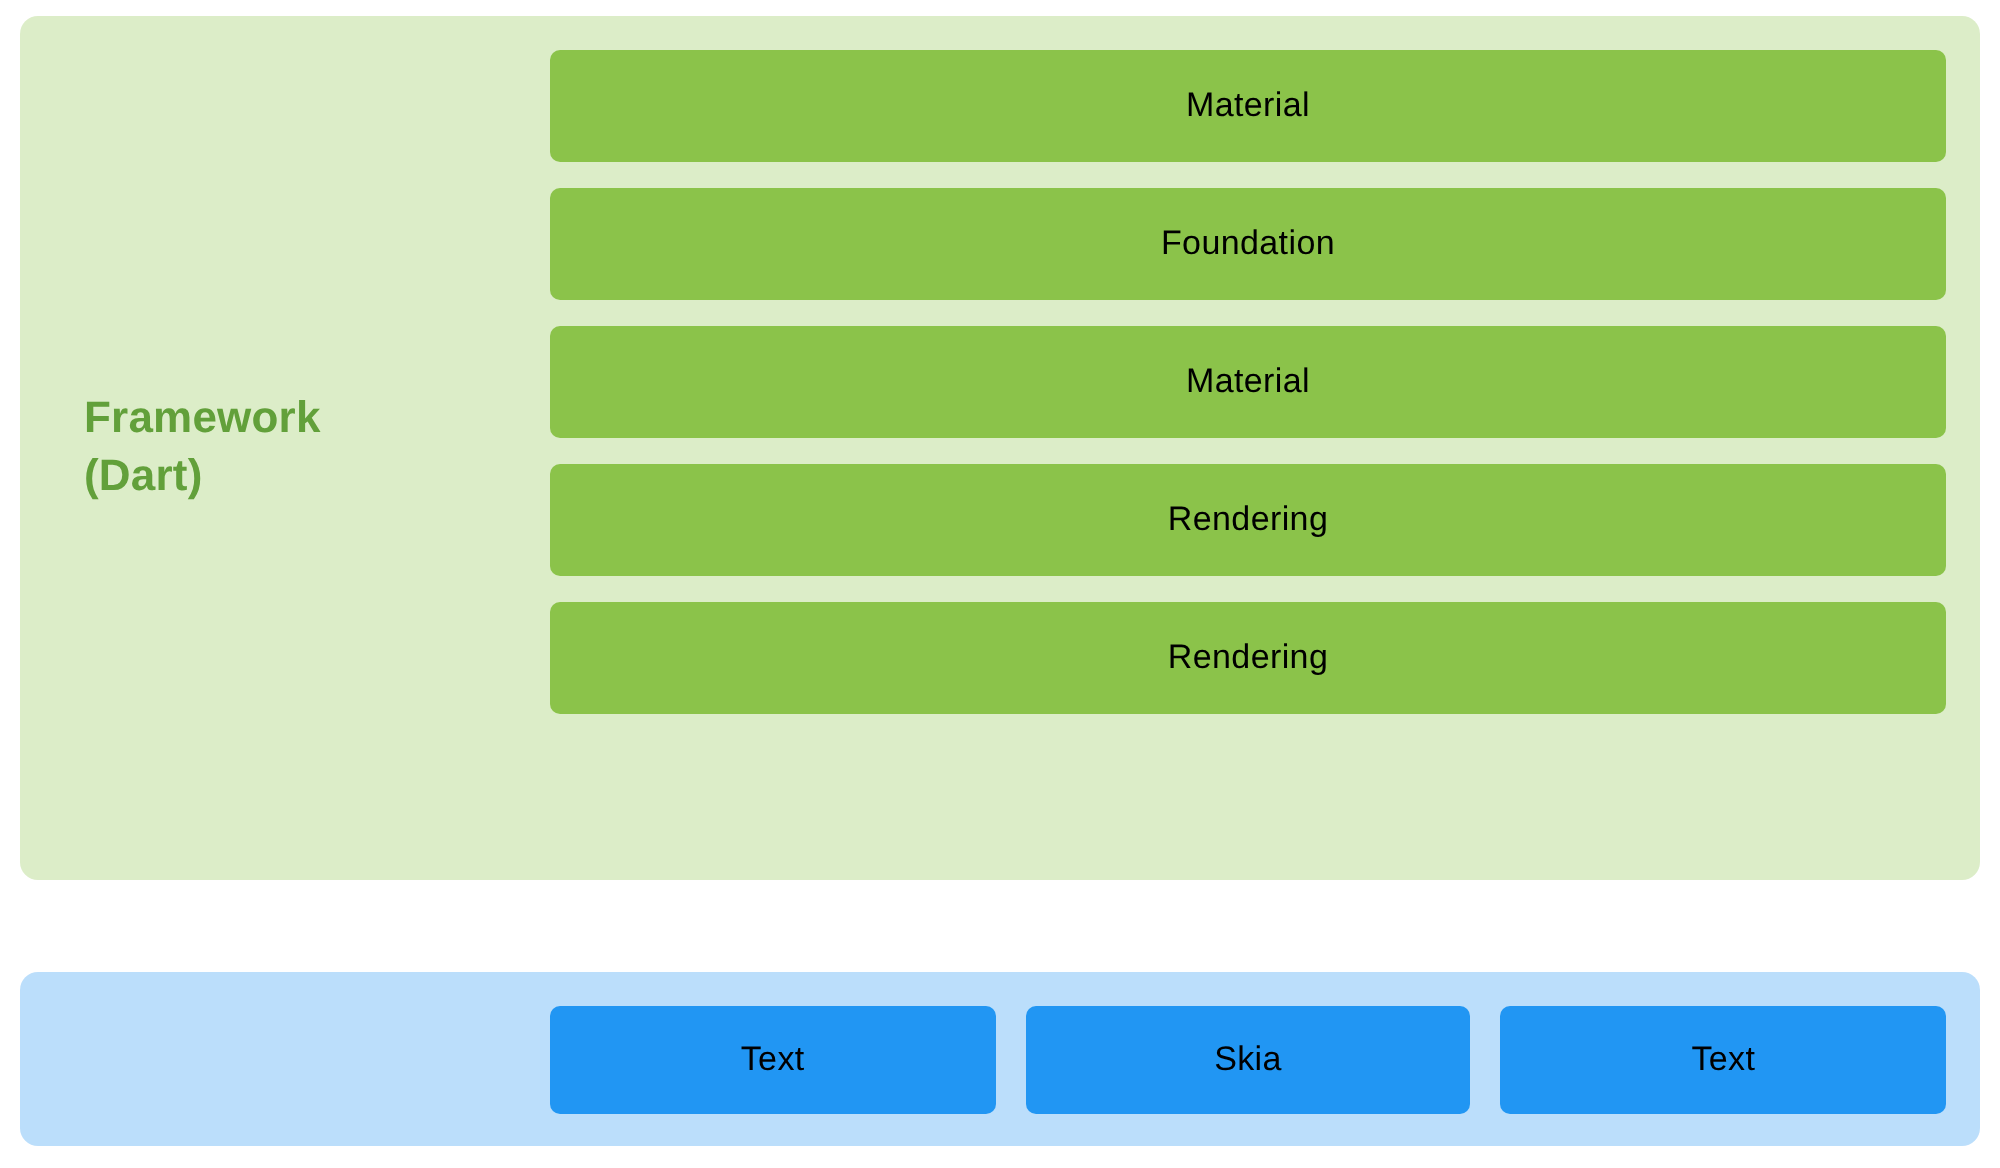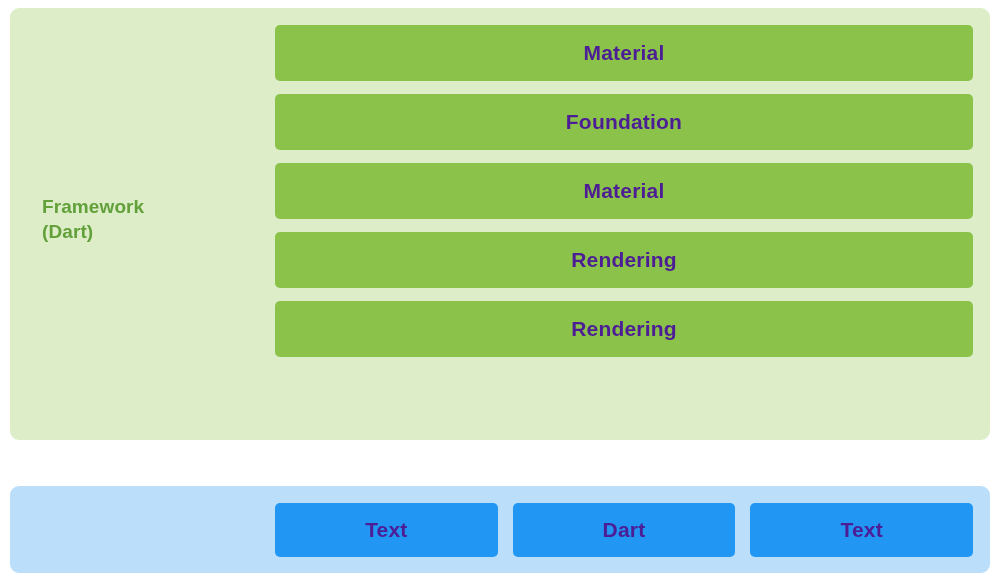--- a/index.html
+++ b/index.html
@@ -47,21 +47,21 @@
   .panel-label {
     position: absolute;
     font-weight: bold;
     line-height: 1.32;
     letter-spacing: 0.1px;
     white-space: pre-line;
   }
   .label-framework {
     left: 32px;
     top: 186px;
-    font-size: 19px;
+    font-size: 22px;
     color: #62a03a;
   }
 
   
   .rows {
     position: absolute;
     left: 275px;
     top: 25px;
     width: 698px;
   }
@@ -72,23 +72,23 @@
     margin-bottom: 13px;
   }
   .row:last-child { margin-bottom: 0; }
 
   .box {
     flex: 1 1 0;
     display: flex;
     align-items: center;
     justify-content: center;
     border-radius: 5px;
-    font-size: 21px;
-    font-weight: bold;
-    color: #4c1d95;
+    font-size: 17px;
+    font-weight: normal;
+    color: #000000;
     letter-spacing: 0.2px;
     text-align: center;
     user-select: none;
   }
   .box-green { background: #8bc34a; }
   .box-blue  { background: #2196f3; }
 
   
   .engine-rows {
     position: absolute;
@@ -133,18 +133,18 @@
 
   </div>
 
   <div class="panel panel-engine">
     
   </div>
 
   <div class="engine-rows">
     <div class="row">
       <div class="box box-blue">Text</div>
-      <div class="box box-blue">Dart</div>
+      <div class="box box-blue">Skia</div>
       <div class="box box-blue">Text</div>
     </div>
   </div>
 
 </div>
 
 </body></html>

